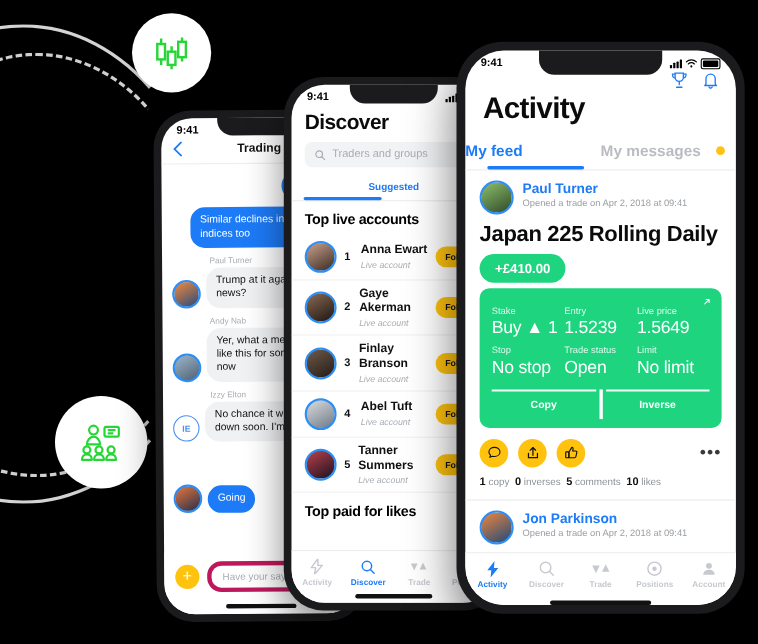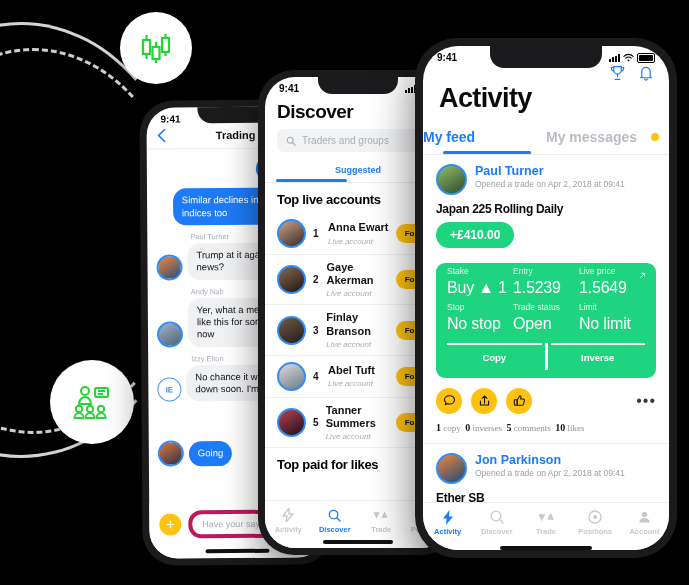--- a/index.html
+++ b/index.html
@@ -68,41 +68,41 @@
   .tab{flex:1;text-align:left;font-size:14px;font-weight:bold;padding:7px 0 9px;color:#b9bcc2;}
   .tab.active{color:#1d7bf7;}
   .tab-underline{position:absolute;left:8%;bottom:0;width:36%;height:3px;background:#1d7bf7;border-radius:2px;}
   .notif-dot{position:absolute;right:10px;top:11px;width:8px;height:8px;border-radius:50%;background:#ffc20e;}
 
   .post{padding:9px 13px 0;}
   .post-head{display:flex;align-items:flex-start;gap:8px;}
   .avatar{width:27px;height:27px;border-radius:50%;flex:none;border:2px solid #2f8ef4;overflow:hidden;}
   .who-name{font-size:12.5px;font-weight:bold;color:#1d7bf7;line-height:1.15;}
   .who-sub{font-size:8.5px;color:#9aa0a6;margin-top:1px;}
-  .market{font-size:12px;font-weight:bold;color:#0b0b0b;margin:7px 0 6px;letter-spacing:-.3px;}
+  .market{font-size:20px;font-weight:bold;color:#0b0b0b;margin:7px 0 6px;letter-spacing:-.3px;}
   .pill{display:inline-block;background:#1ed47f;color:#fff;font-weight:bold;font-size:12px;
         padding:6px 14px;border-radius:16px;}
   .pill.neg{background:#ff8080;}
 
-  .tradecard{background:#1ed47f;border-radius:9px;margin-top:15px;padding:2px 11px 8px;position:relative;color:#fff;}
+  .tradecard{background:#1ed47f;border-radius:9px;margin-top:5px;padding:14px 11px 8px;position:relative;color:#fff;}
   .tc-row{display:flex;}
   .tc-cell{flex:1;}
   .tc-lbl{font-size:8.5px;color:rgba(255,255,255,.85);line-height:1.5;}
   .tc-val{font-size:16px;font-weight:500;line-height:1.25;letter-spacing:-.2px;}
   .tc-expand{position:absolute;right:9px;top:8px;}
   .tc-btns{display:flex;gap:3px;margin-top:9px;}
   .tc-btn{flex:1;background:#1ed47f;border:0;border-top:2px solid rgba(255,255,255,.95);
           color:#fff;font-size:9.5px;font-weight:bold;text-align:center;padding:7px 0;}
   .tc-sep{width:3px;background:#fff;}
 
   .actions{display:flex;align-items:center;gap:9px;margin-top:10px;}
   .circ{width:26px;height:26px;border-radius:50%;background:#ffc20e;display:flex;
         align-items:center;justify-content:center;}
   .dots{margin-left:auto;color:#3a3a3a;font-size:16px;letter-spacing:1px;line-height:0;}
-  .stats{font-size:9px;color:#8e949b;margin:8px 0 10px;font-family:Liberation Serif, serif;}
+  .stats{font-size:9px;color:#8e949b;margin:8px 0 10px;}
   .stats b{color:#111;font-size:10px;}
   .divider{height:1px;background:#ececec;}
 
   
   .navbar{position:absolute;left:0;right:0;bottom:0;background:#fff;border-top:1px solid #ededed;
           display:flex;padding:6px 0 14px;}
   .nav-item{flex:1;text-align:center;color:#c6c9ce;font-size:7.5px;font-weight:bold;}
   .nav-item.active{color:#1d7bf7;}
   .nav-ico{height:16px;display:flex;align-items:center;justify-content:center;margin-bottom:2px;}
 

